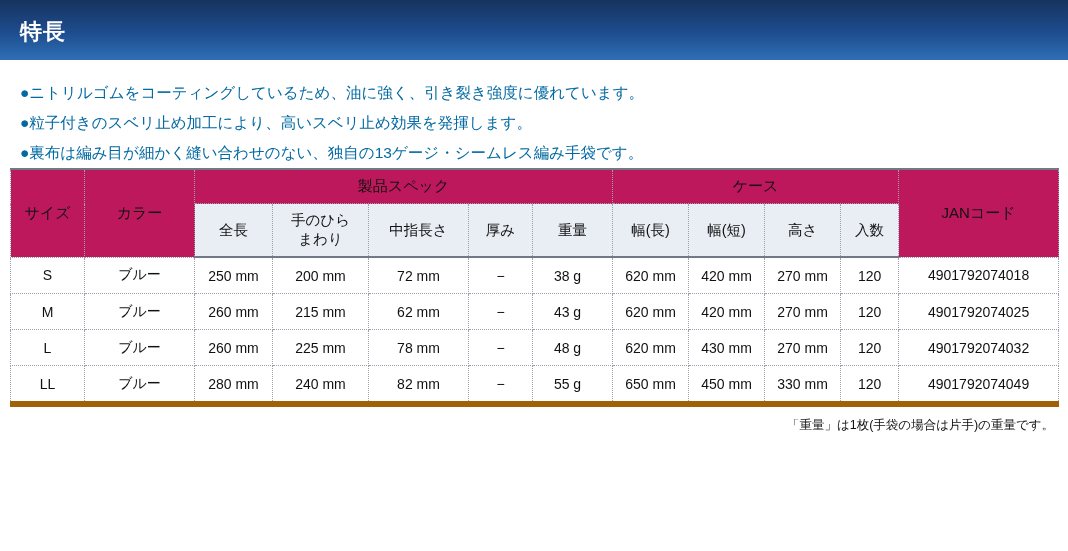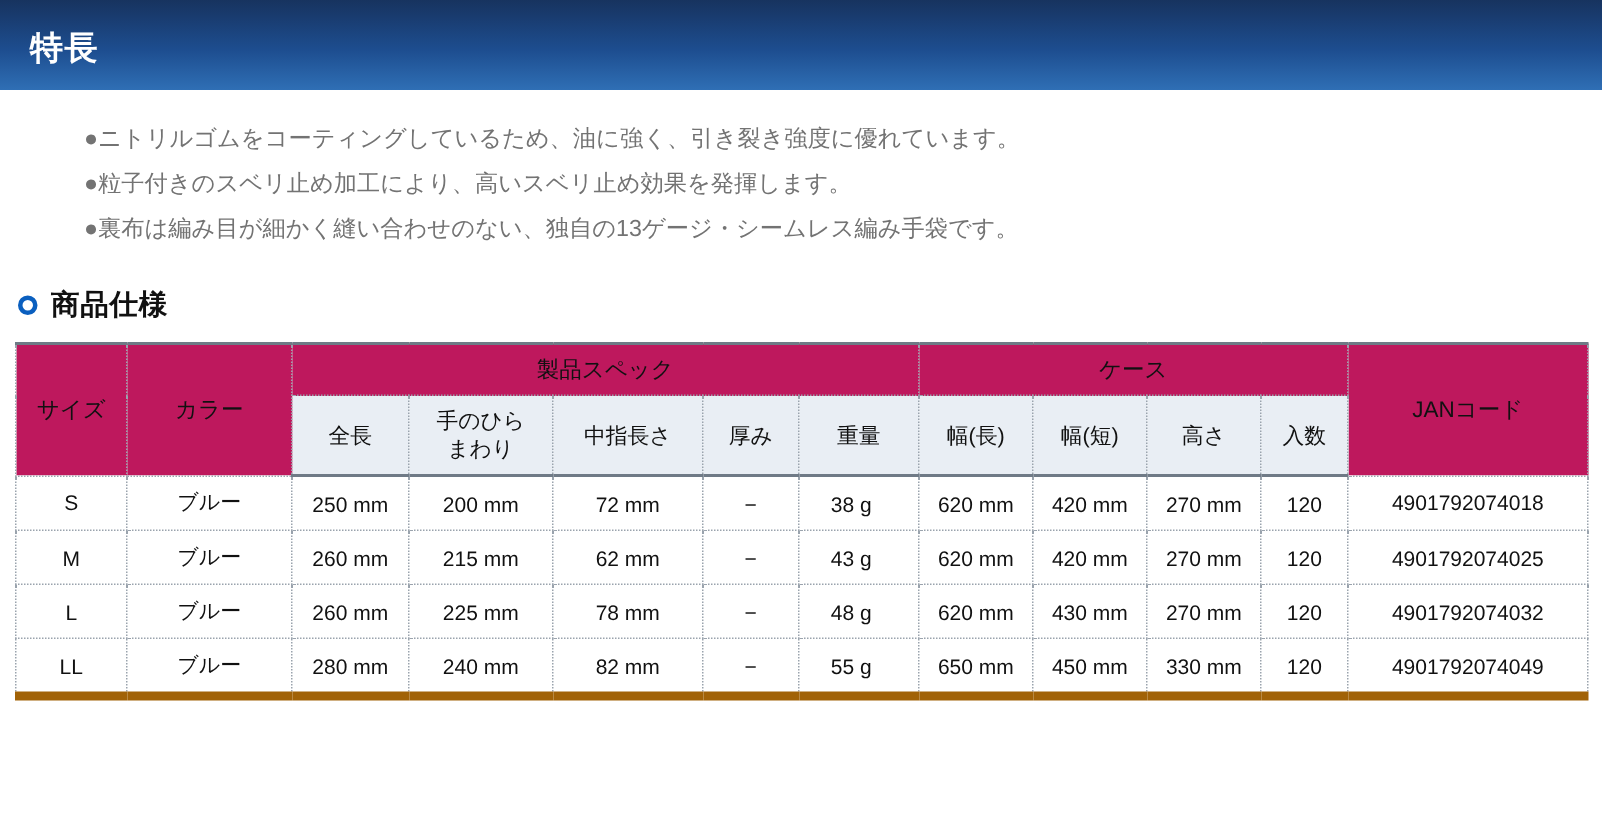--- a/index.html
+++ b/index.html
@@ -39,23 +39,22 @@
   }
 
   
   .features {
     margin: 18px 0 0 0;
     padding: 0 20px;
   }
   .feature-line {
     font-size: 15.5px;
     line-height: 30px;
-    color: #737373;
+    color: #0369a1;
     white-space: nowrap;
-    margin-left: 36px;
   }
 
   
   .spec-heading {
     display: flex;
     align-items: center;
     margin: 22px 0 12px 12px;
   }
   .spec-heading .ring {
     width: 13px;
@@ -138,24 +137,20 @@
   <div class="banner">
     <div class="banner-title">特長</div>
   </div>
 
   <div class="features">
     <div class="feature-line">●ニトリルゴムをコーティングしているため、油に強く、引き裂き強度に優れています。</div>
     <div class="feature-line">●粒子付きのスベリ止め加工により、高いスベリ止め効果を発揮します。</div>
     <div class="feature-line">●裏布は編み目が細かく縫い合わせのない、独自の13ゲージ・シームレス編み手袋です。</div>
   </div>
 
-  <div class="spec-heading">
-    <span class="ring"></span>
-    <span class="txt">商品仕様</span>
-  </div>
 
   <div class="tbl-wrap">
     <table class="spec">
       <colgroup>
         <col style="width:74px">
         <col style="width:110px">
         <col style="width:78px">
         <col style="width:96px">
         <col style="width:100px">
         <col style="width:64px">
@@ -243,14 +238,15 @@
           <td>650 mm</td>
           <td>450 mm</td>
           <td>330 mm</td>
           <td>120</td>
           <td class="no-right">4901792074049</td>
         </tr>
       </tbody>
     </table>
   </div>
 
+  <div class="note">「重量」は1枚(手袋の場合は片手)の重量です。</div>
 
 </div>
 
 </body></html>

